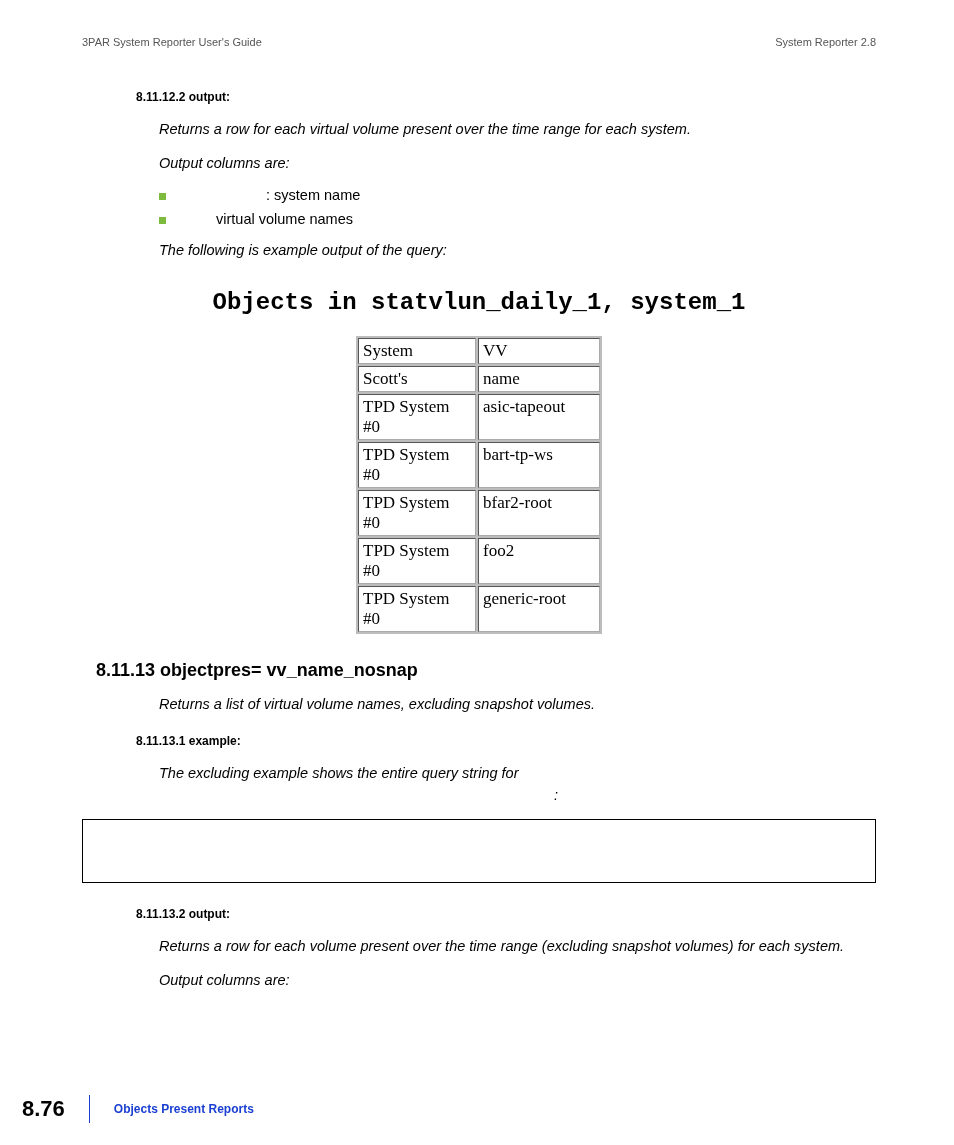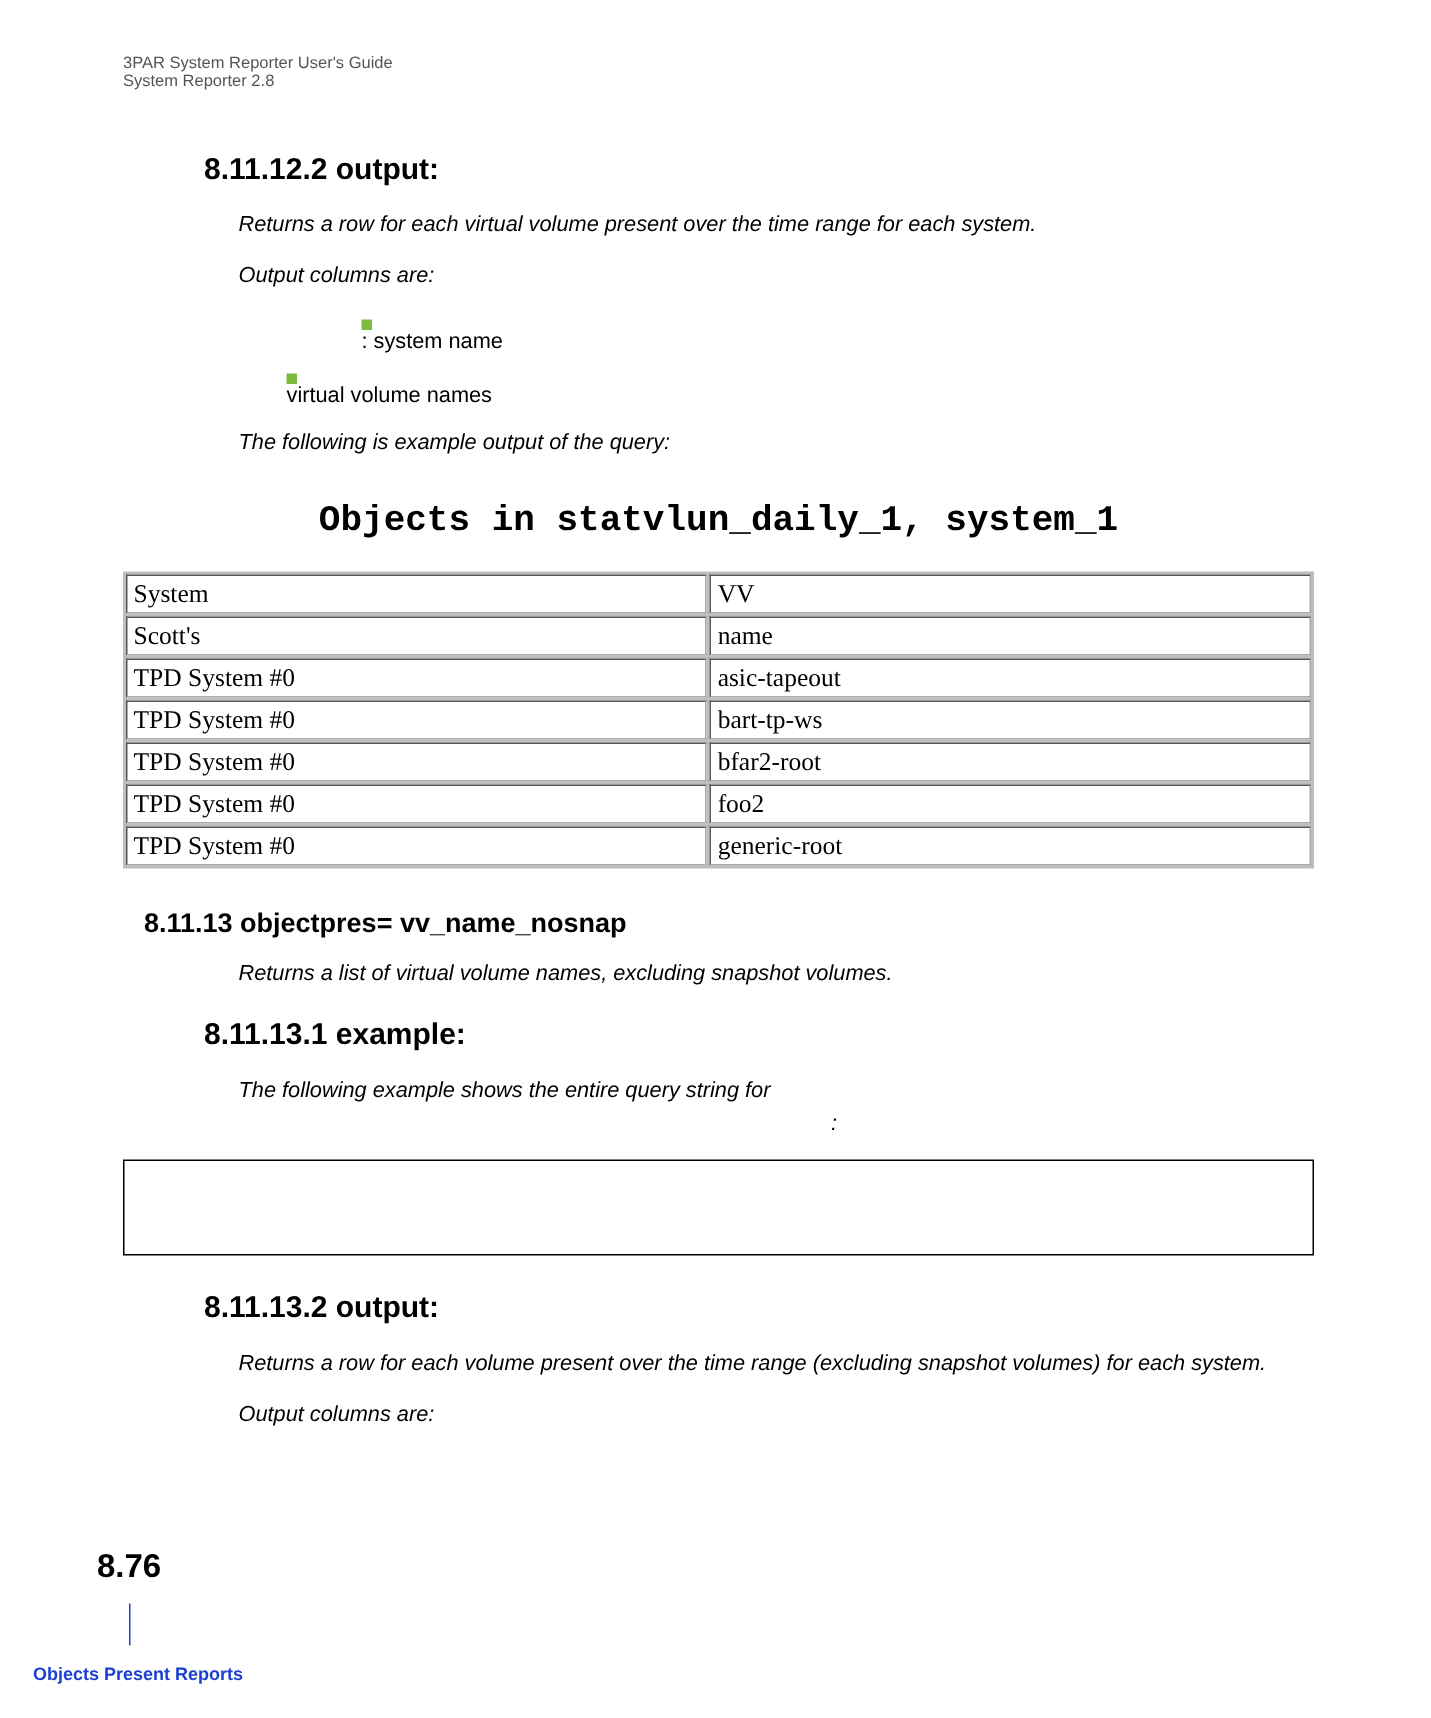--- a/index.html
+++ b/index.html
@@ -1,33 +1,33 @@
 <!DOCTYPE html>
 <html><head>
 <meta charset="utf-8">
 <style>
-  * { margin: 0; padding: 0; box-sizing: border-box; flex-direction: column; }
+  * { margin: 0; padding: 0; box-sizing: border-box; }
   body {
     font-family: "Segoe UI", "Myriad Pro", "Frutiger", Arial, sans-serif;
     background: #fff;
     color: #000;
     width: 954px;
     height: 1145px;
     position: relative;
     padding: 36px 78px 0 82px;
   }
   .header-row {
     display: flex;
     justify-content: space-between;
     font-size: 11px;
     color: #555;
     margin-bottom: 42px;
   }
   .h3 {
-    font-size: 20px;
+    font-size: 12px;
     font-weight: bold;
     margin-left: 54px;
     margin-bottom: 14px;
     color: #000;
   }
   .h2 {
     font-size: 18px;
     font-weight: bold;
     margin-left: 14px;
     margin-top: 22px;
@@ -172,21 +172,21 @@
         </tr>
       </tbody>
   </table>
 </div>
 
 <div class="h2">8.11.13 objectpres= vv_name_nosnap</div>
 <div class="para">Returns a list of virtual volume names, excluding snapshot volumes.</div>
 
 <div class="h3" style="margin-top:18px;">8.11.13.1 example:</div>
 <div class="para">
-  <span>The following example shows the entire query string for</span><br>
+  <span>The excluding example shows the entire query string for</span><br>
   <span style="display:inline-block; width:395px;"></span><span>:</span>
 </div>
 
 <div class="code-box"></div>
 
 <div class="h3">8.11.13.2 output:</div>
 <div class="para">Returns a row for each volume present over the time range (excluding snapshot volumes) for each system.</div>
 <div class="para">Output columns are:</div>
 
 <div class="footer">

